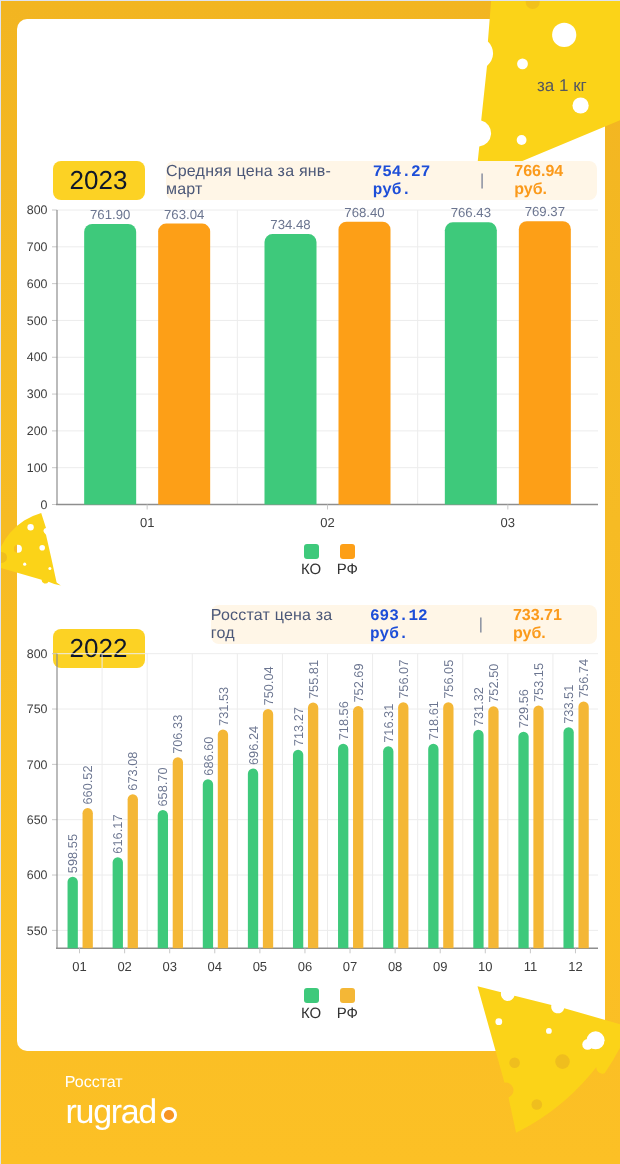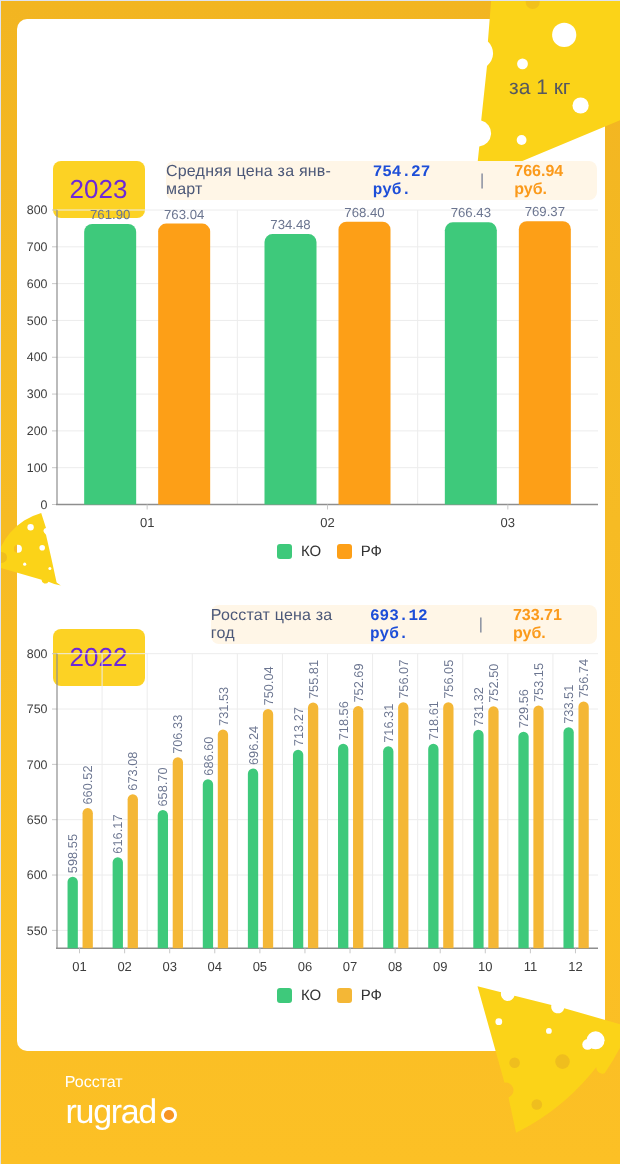--- a/index.html
+++ b/index.html
@@ -12,38 +12,38 @@
 
   
   .title { position:absolute; left:66px; top:43px; width:430px;
            font-family:"Liberation Sans", sans-serif; font-size:28px; line-height:29.5px;
            color:#6A6C72; font-weight:400; letter-spacing:1.3px; }
 
   
   .cheese { position:absolute; pointer-events:none; }
 
   
-  .yearbadge { position:absolute; width:92px; height:57px; border-radius:8px; background:#FCD224;
-               color:#6d28d9; font-family:"Liberation Sans", sans-serif; font-size:26px; font-weight:400;
+  .yearbadge { position:absolute; width:92px; height:39px; border-radius:8px; background:#FCD224;
+               color:#0f172a; font-family:"Liberation Sans", sans-serif; font-size:26px; font-weight:400;
                display:flex; align-items:center; justify-content:center; letter-spacing:0px;}
-  .unit { position:absolute; left:508px; top:75px; font-family:"Liberation Sans", sans-serif;
-          font-size:21px; color:#56585F; letter-spacing:0px; }
+  .unit { position:absolute; left:536px; top:75px; font-family:"Liberation Sans", sans-serif;
+          font-size:17px; color:#56585F; letter-spacing:0px; }
   .sumbar { position:absolute; height:39px; border-radius:8px; background:#FFF6E7;
             display:flex; align-items:center; justify-content:flex-end; padding-right:0; }
   .sumbar .lbl { font-family:"Liberation Sans", sans-serif; font-size:16px; letter-spacing:0.2px;
                  color:#4C5878; margin-right:13px; }
   .sumbar .v1 { font-family:Liberation Mono, monospace; font-weight:bold; font-size:16px; color:#1d4ed8; }
   .sumbar .sep { font-family:"Liberation Sans", sans-serif; font-size:16px; color:#7B8398; margin:0 6px; }
   .sumbar .v2 { font-family:"Liberation Sans", sans-serif; font-weight:bold; font-size:16px; color:#FB9A1B;margin-left:24px; }
 
   
   .chart { position:absolute; }
   .chart svg { display:block; }
   .legend { position:absolute; display:flex; gap:15.5px; align-items:center; justify-content:center; width:581px; }
-  .legend .item { display:flex; align-items:center; gap:9px; }
+  .legend .item { display:flex; align-items:center; gap:3px;flex-direction:column; }
   .legend .sw { width:15px; height:15px; border-radius:3px; }
   .legend .tx { font-family:"Liberation Sans", sans-serif; font-size:15px; color:#333333;
                 line-height:15px; }
 
   
   .rosstat { position:absolute; left:63.8px; top:1072.5px; font-family:"Liberation Sans", sans-serif;
              font-size:16px; color:#FFFFFF; letter-spacing:0px; line-height:17px; }
   .logo { position:absolute; left:64.5px; top:1094.5px; display:flex; align-items:center; }
   .logotext { font-family:"Liberation Sans", sans-serif; font-size:34px; font-weight:normal; color:#fff;
               letter-spacing:-1.3px; line-height:33px; }

